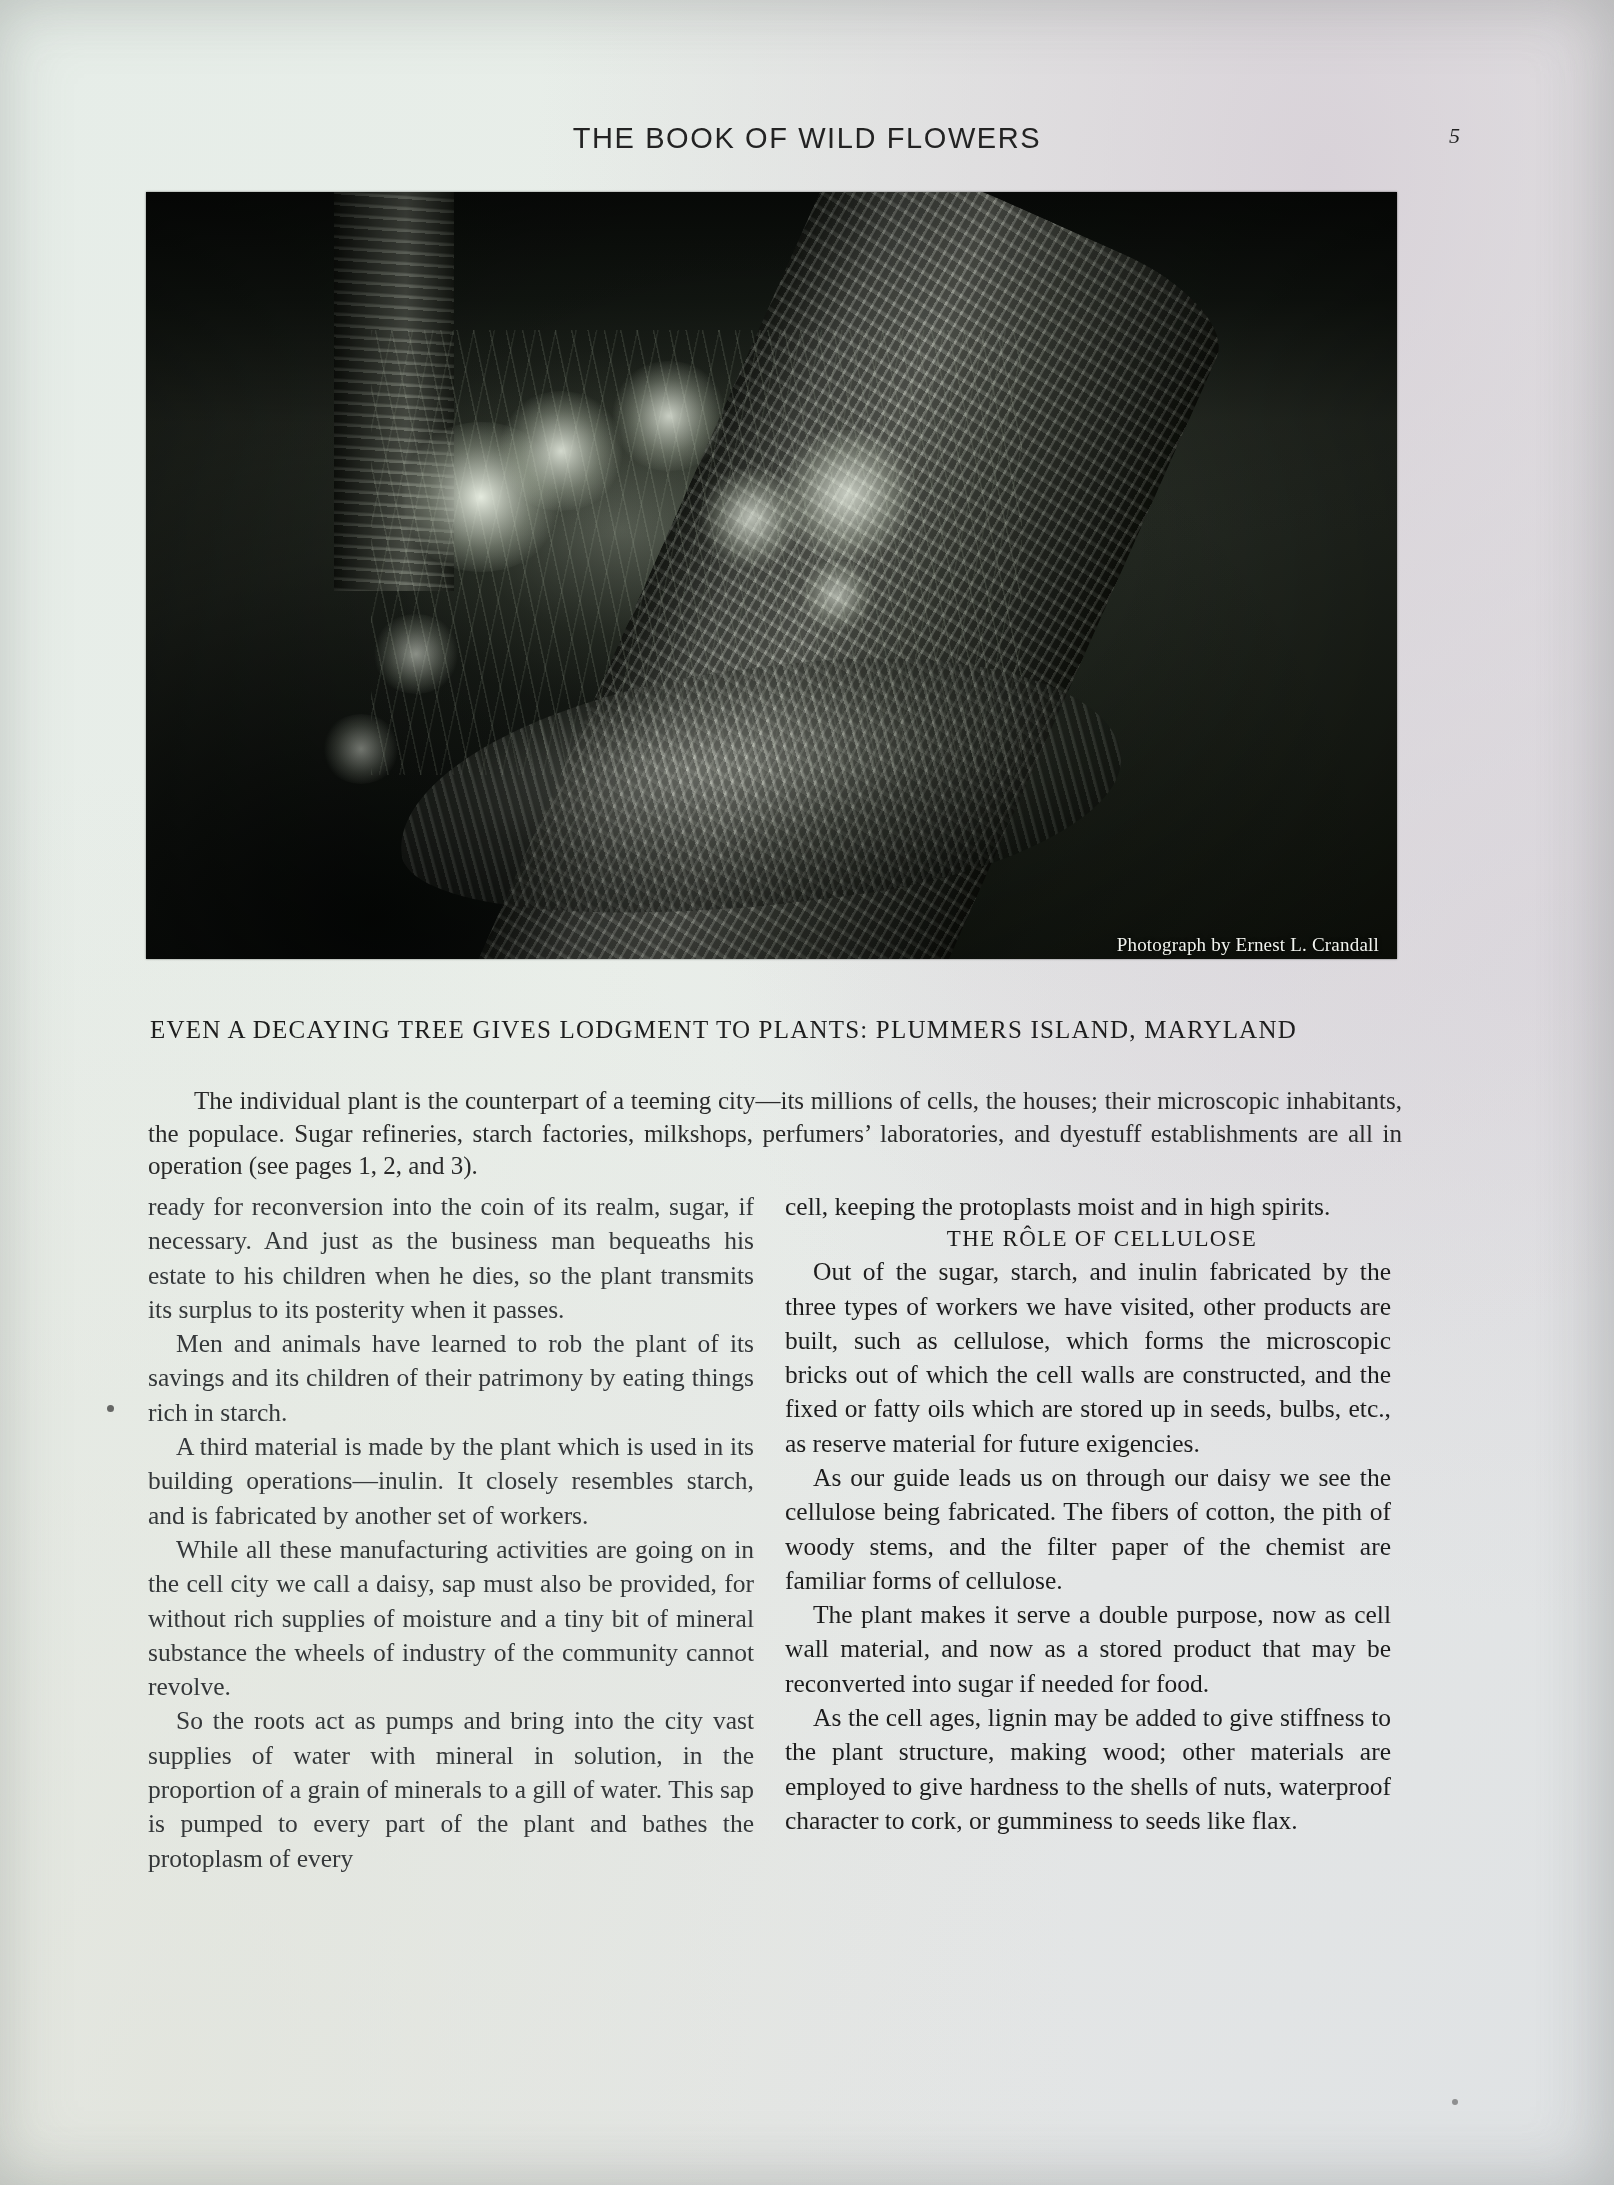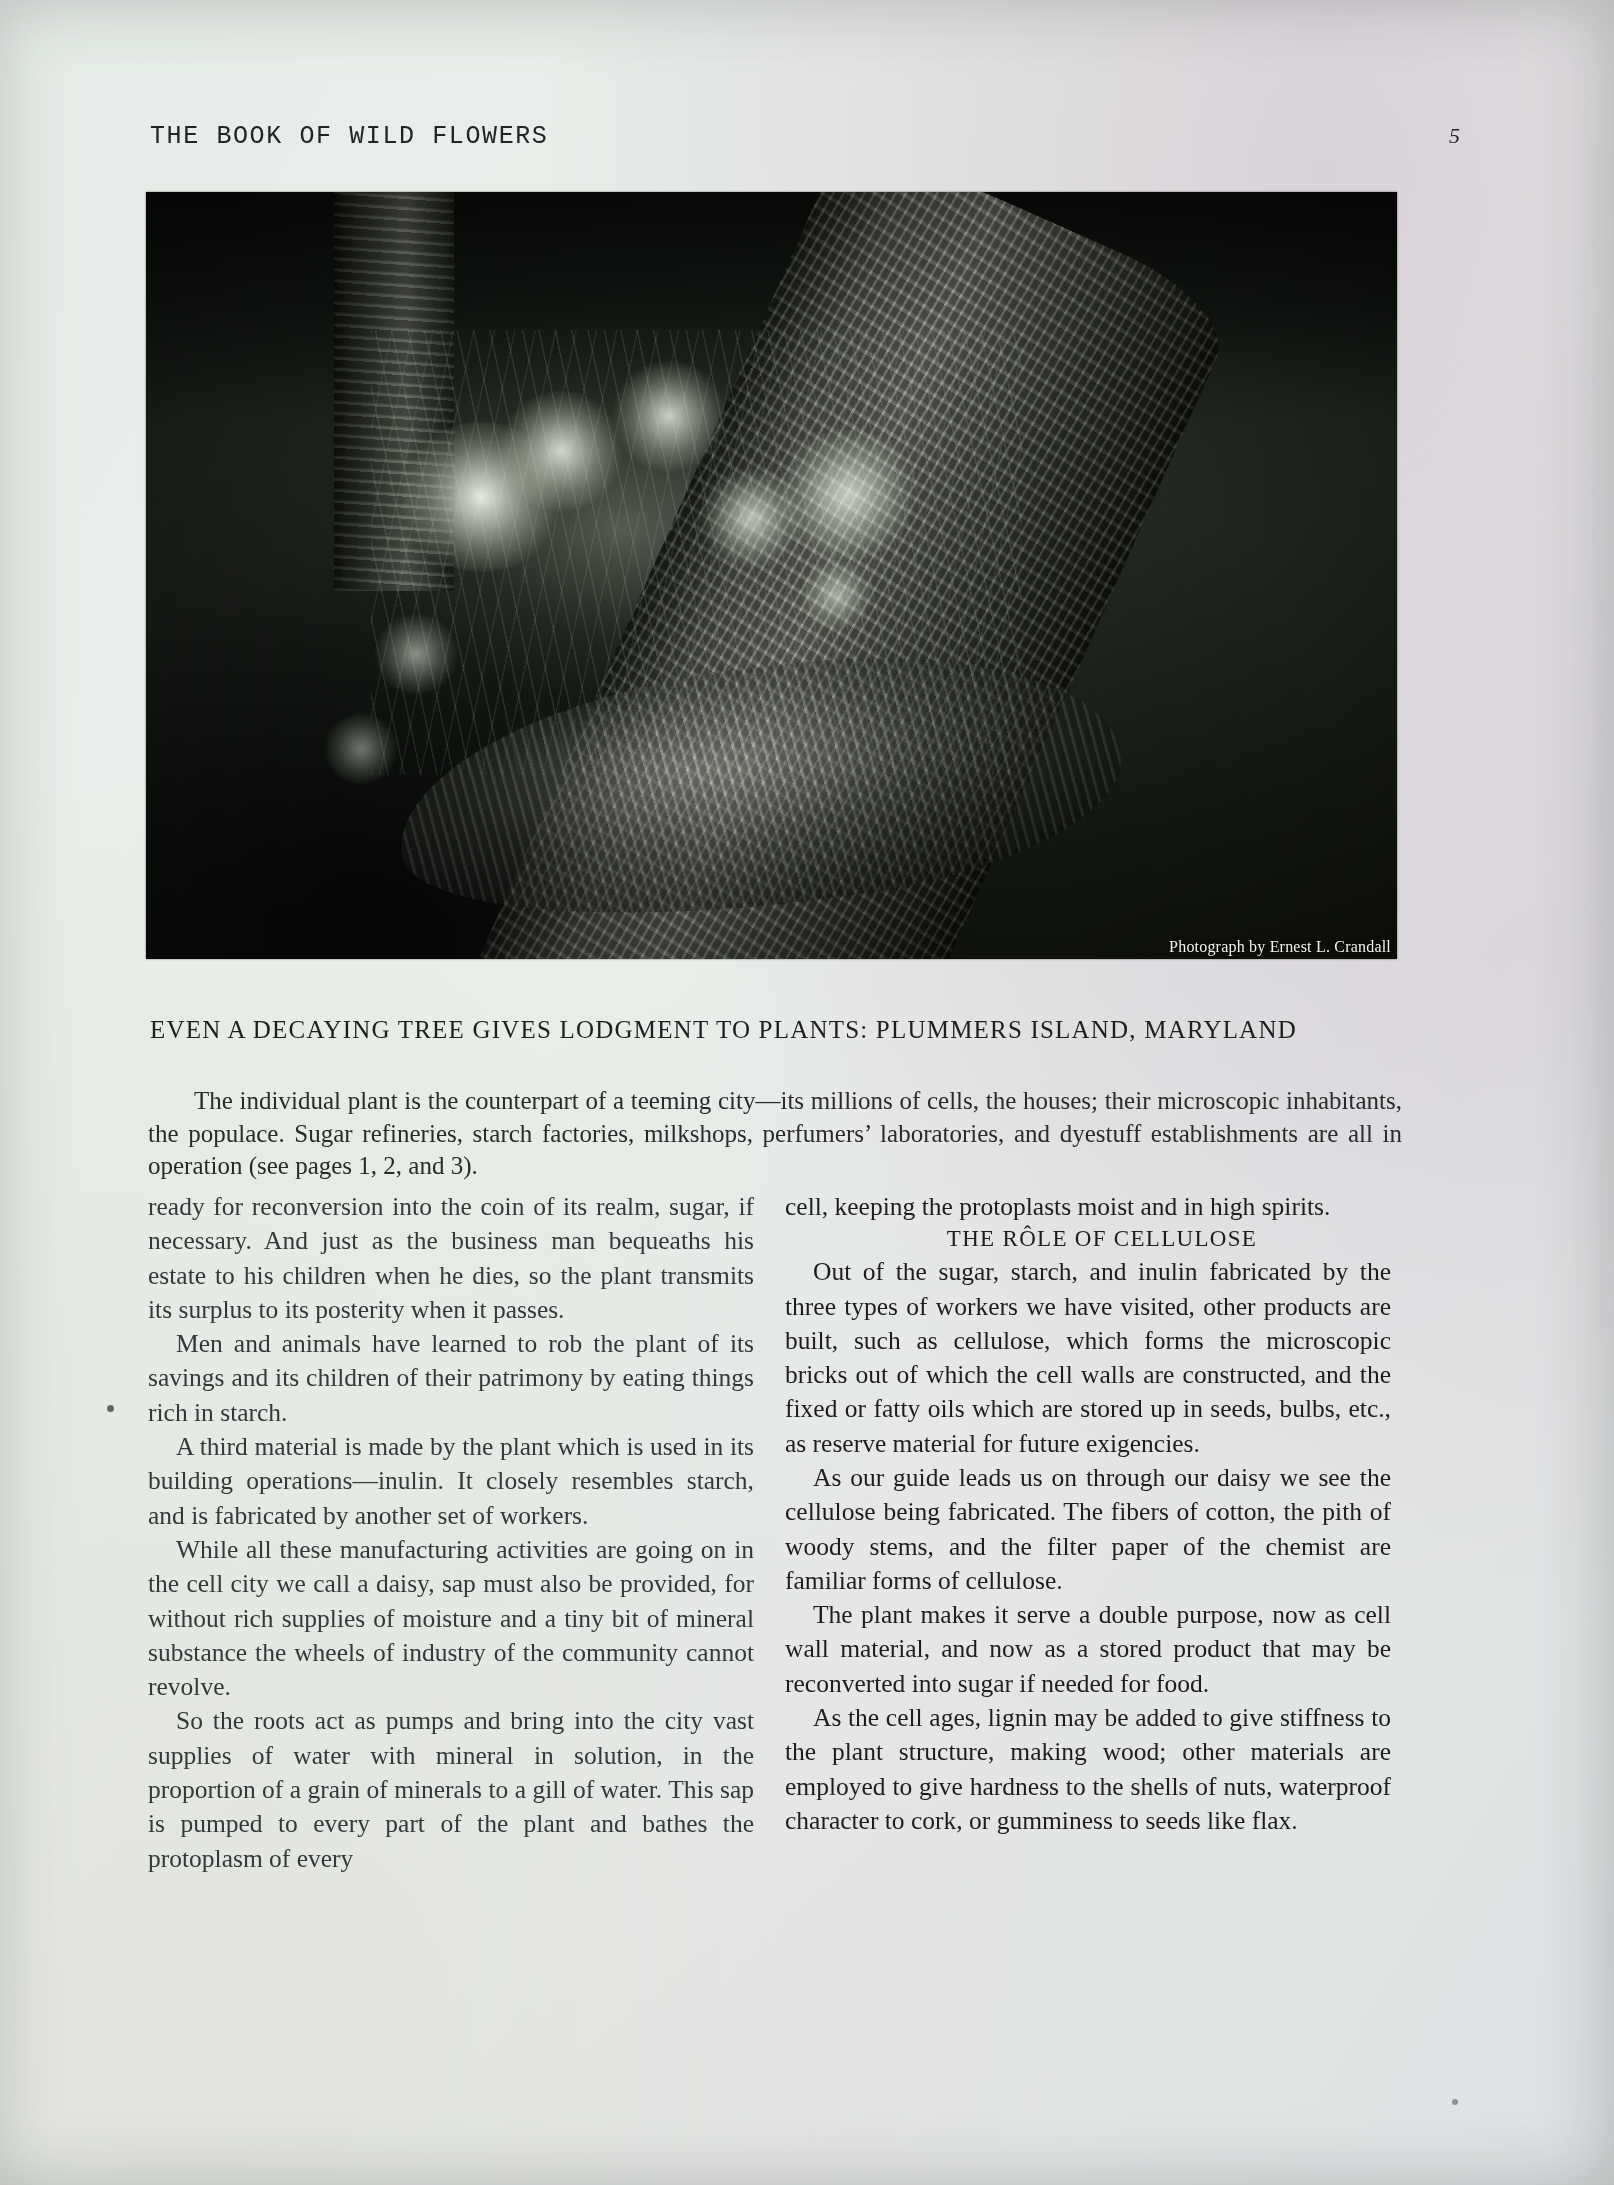--- a/index.html
+++ b/index.html
@@ -43,24 +43,24 @@
   .runhead {
     position: absolute;
     top: 122px;
     left: 150px;
     right: 150px;
     height: 30px;
   }
   .runhead-title {
     position: absolute;
     left: 0; right: 0;
-    text-align: left;
-    font-size: 25px;
+    text-align: center;
+    font-size: 29px;
     letter-spacing: 1.6px;
-    font-family: Liberation Mono, monospace;
+    font-family: Liberation Sans, sans-serif;
     color: #232323;
   }
   .runhead-pageno {
     position: absolute;
     right: 4px;
     top: 1px;
     font-size: 22px;
     font-style: italic;
     font-family: "Liberation Serif", serif;
     color: #232323;
@@ -150,23 +150,23 @@
     opacity: .8;
   }
   .photo-vignette {
     position: absolute;
     inset: 0;
     background: radial-gradient(ellipse at 50% 45%, rgba(0,0,0,0) 40%, rgba(0,0,0,0.45) 100%);
   }
 
   .photo-credit {
     position: absolute;
-    right: 6px;
+    right: 18px;
     bottom: 3px;
-    font-size: 16px;
+    font-size: 19px;
     color: #f2f4ef;
     font-family: "Liberation Serif", serif;
     letter-spacing: .2px;
     text-shadow: 0 0 4px rgba(0,0,0,.9);
   }
 
   
   .caption-title {
     position: absolute;
     left: 150px;

